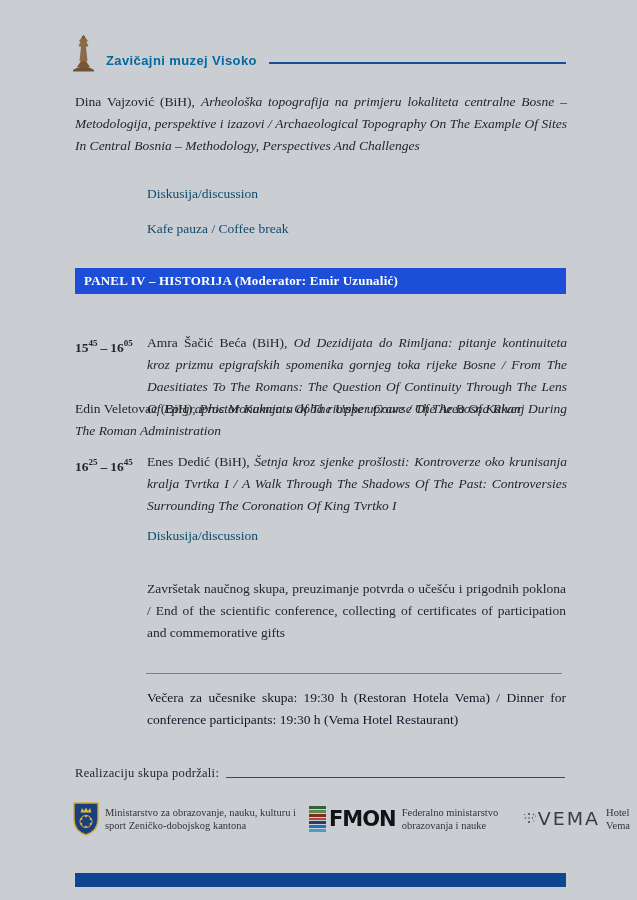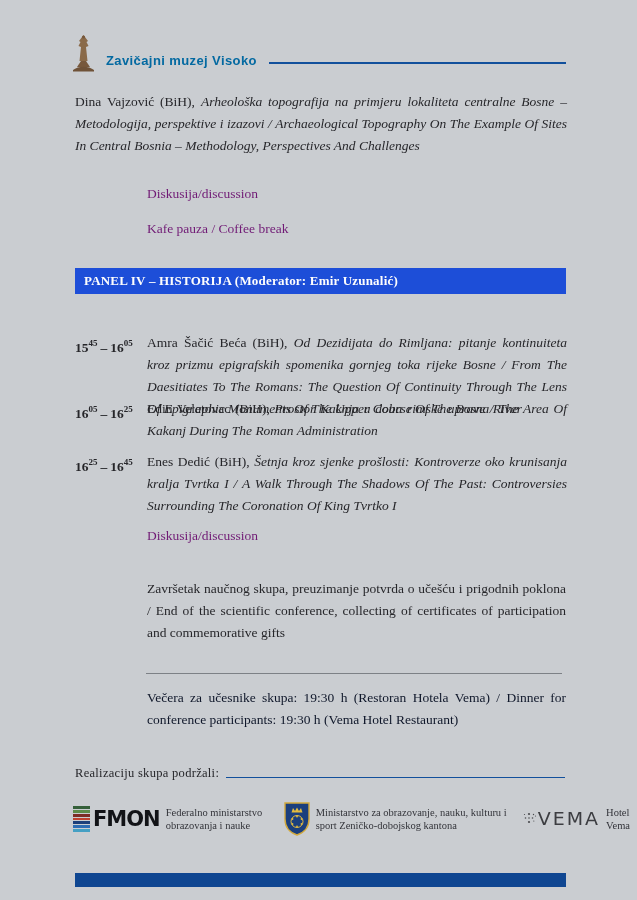--- a/index.html
+++ b/index.html
@@ -22,21 +22,21 @@
 
   
   .entry{position:absolute;left:75px;width:492px;display:flex;font-size:13.5px;line-height:22px;color:#26262a;}
   .entry-time{width:72px;flex-shrink:0;font-weight:bold;white-space:nowrap;}
   .entry-time sup{font-size:9px;font-weight:bold;}
   .dash{margin:0 3px;}
   .entry-body{flex:1;text-align:justify;}
   .speaker{font-weight:normal;}
   .title{font-style:italic;}
 
-  .plain-note{position:absolute;left:147px;font-size:13.5px;color:#701a75;}
+  .plain-note{position:absolute;left:147px;font-size:13.5px;color:#0c4a6e;}
 
   
   .panel-bar{
     position:absolute;top:268px;left:75px;width:491px;height:26px;
     color:#fdfdfd;font-weight:bold;font-size:13px;line-height:26px;
     padding-left:9px;box-sizing:border-box;letter-spacing:.2px;white-space:nowrap;
   }
 
   .closing-note{position:absolute;top:578px;left:147px;width:419px;font-size:13.5px;line-height:22px;color:#26262a;text-align:justify;}
   .dinner-rule{position:absolute;top:673px;left:146px;width:416px;height:1px;background:#7d8186;}
@@ -90,21 +90,20 @@
   <div class="panel-bar" style="background-color: #1d4ed8;">
     <span>PANEL IV – HISTORIJA (Moderator: Emir Uzunalić)</span>
   </div>
 
   <div class="entry" style="top:288px;margin-top:44px;">
     <span class="entry-time"><span>15</span><sup>45</sup><span class="dash">–</span><span>16</span><sup>05</sup></span>
     <span class="entry-body"><span class="speaker">Amra Šačić Beća (BiH)</span><span>, </span><span class="title">Od Dezidijata do Rimljana: pitanje kontinuiteta kroz prizmu epigrafskih spomenika gornjeg toka rijeke Bosne / From The Daesitiates To The Romans: The Question Of Continuity Through The Lens Of Epigraphic Monuments Of The Upper Course Of The Bosna River</span></span>
   </div>
 
   <div class="entry" style="top:398px;">
-    <span class="entry-time"><span>16</span><sup>05</sup><span class="dash">–</span><span>16</span><sup>25</sup></span>
     <span class="entry-body"><span class="speaker">Edin Veletovac (BiH)</span><span>, </span><span class="title">Prostor Kaknja u doba rimske uprave / The Area Of Kakanj During The Roman Administration</span></span>
   </div>
 
   <div class="entry" style="top:451px;">
     <span class="entry-time"><span>16</span><sup>25</sup><span class="dash">–</span><span>16</span><sup>45</sup></span>
     <span class="entry-body"><span class="speaker">Enes Dedić (BiH)</span><span>, </span><span class="title">Šetnja kroz sjenke prošlosti: Kontroverze oko krunisanja kralja Tvrtka I / A Walk Through The Shadows Of The Past: Controversies Surrounding The Coronation Of King Tvrtko I</span></span>
   </div>
 
   <div class="plain-note" style="top:528px;">Diskusija/discussion</div>
 
@@ -114,46 +113,46 @@
   <div class="dinner-note">Večera za učesnike skupa: 19:30 h (Restoran Hotela Vema) / Dinner for conference participants: 19:30 h (Vema Hotel Restaurant)</div>
 
   <div class="sponsors-line">
     <span class="sponsors-label">Realizaciju skupa podržali:</span>
     <div class="sponsors-rule" style="background-color: rgb(18, 80, 156);"></div>
   </div>
 
   <div class="logos-row">
 
     <div class="logo-group">
-      <div class="fmon-stripes">
-        <span style="background-color: rgb(53, 96, 58);"></span>
-        <span style="background-color: rgb(93, 140, 74);"></span>
-        <span style="background-color: rgb(124, 45, 38);"></span>
-        <span style="background-color: rgb(192, 67, 47);"></span>
-        <span style="background-color: rgb(28, 63, 122);"></span>
-        <span style="background-color: rgb(46, 109, 180);"></span>
-        <span style="background-color: rgb(69, 160, 196);"></span>
-      </div>
-      <div class="fmon-wordmark">FMON</div>
-      <div class="logo-caption fmon-caption">Federalno ministarstvo obrazovanja i nauke</div>
-    </div>
-
-    <div class="logo-group">
       <svg width="26" height="34" viewBox="0 0 26 34">
         <path d="M1 1 H25 V17 C25 26.5 19.5 30.8 13 33 C6.5 30.8 1 26.5 1 17 Z" fill="#1b3f7d" stroke="#d2a93c" stroke-width="1.4"></path>
         <path d="M7.5 10.5 L9 6 L11 9 L13 5.5 L15 9 L17 6 L18.5 10.5 Z" fill="#e3bb3f"></path>
         <circle cx="13" cy="19.5" r="6" fill="none" stroke="#e3bb3f" stroke-width="1"></circle>
         <circle cx="13" cy="14.5" r="0.9" fill="#e3bb3f"></circle>
         <circle cx="17.5" cy="17" r="0.9" fill="#e3bb3f"></circle>
         <circle cx="17.5" cy="22" r="0.9" fill="#e3bb3f"></circle>
         <circle cx="13" cy="24.5" r="0.9" fill="#e3bb3f"></circle>
         <circle cx="8.5" cy="22" r="0.9" fill="#e3bb3f"></circle>
         <circle cx="8.5" cy="17" r="0.9" fill="#e3bb3f"></circle>
       </svg>
       <div class="logo-caption zdk-caption">Ministarstvo za obrazovanje, nauku, kulturu i sport Zeničko-dobojskog kantona</div>
+    </div>
+
+    <div class="logo-group">
+      <div class="fmon-stripes">
+        <span style="background-color: rgb(53, 96, 58);"></span>
+        <span style="background-color: rgb(93, 140, 74);"></span>
+        <span style="background-color: rgb(124, 45, 38);"></span>
+        <span style="background-color: rgb(192, 67, 47);"></span>
+        <span style="background-color: rgb(28, 63, 122);"></span>
+        <span style="background-color: rgb(46, 109, 180);"></span>
+        <span style="background-color: rgb(69, 160, 196);"></span>
+      </div>
+      <div class="fmon-wordmark">FMON</div>
+      <div class="logo-caption fmon-caption">Federalno ministarstvo obrazovanja i nauke</div>
     </div>
 
     <div class="logo-group">
       <div class="vema-left">
         <svg width="18" height="15" viewBox="0 0 18 15">
           <circle cx="9" cy="2" r="1.1" fill="#4a4b4f"></circle>
           <circle cx="9" cy="6" r="0.8" fill="#4a4b4f"></circle>
           <circle cx="9" cy="10" r="1.1" fill="#4a4b4f"></circle>
           <circle cx="5.5" cy="6" r="0.8" fill="#4a4b4f"></circle>
           <circle cx="12.5" cy="6" r="0.8" fill="#4a4b4f"></circle>

